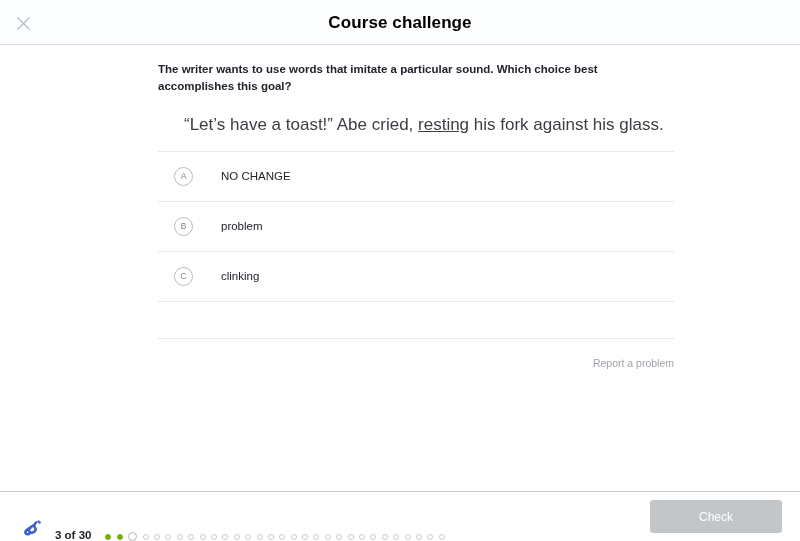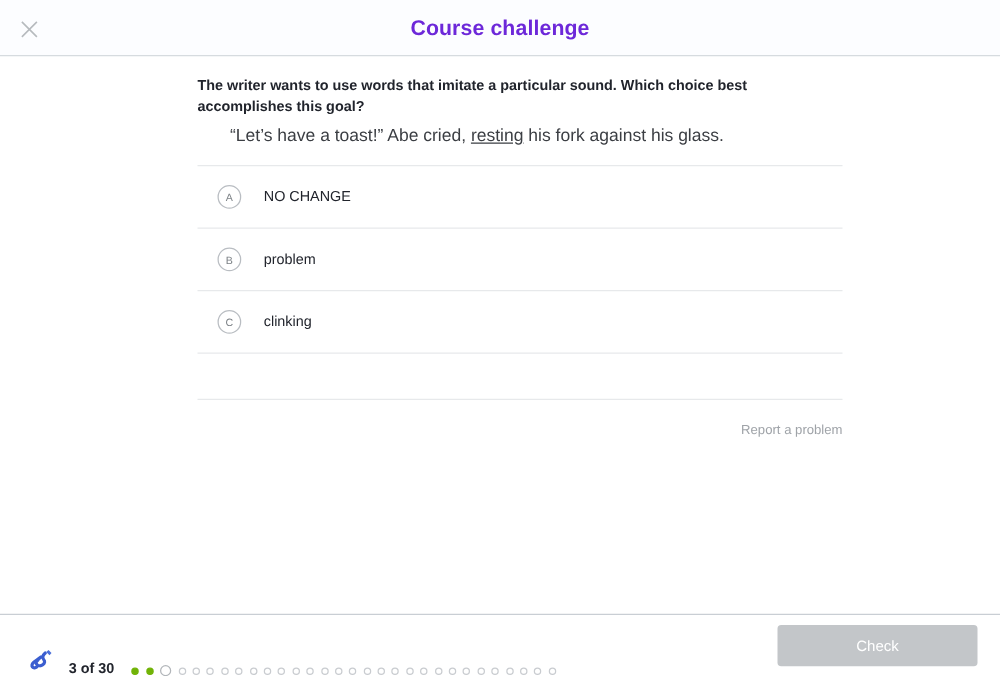--- a/index.html
+++ b/index.html
@@ -41,21 +41,21 @@
   .header-title {
     position: absolute;
     left: 0;
     top: 0;
     width: 800px;
     height: 59px;
     line-height: 45px;
     text-align: center;
     font-size: 17px;
     font-weight: bold;
-    color: #6d28d9;
+    color: #000000;
     letter-spacing: 0.1px;
   }
 
   
   .content {
     position: absolute;
     top: 45px;
     left: 16px;
     width: 800px;
     height: 446px;
@@ -68,22 +68,22 @@
     width: 516px;
   }
   .question-prompt {
     font-size: 11.5px;
     font-weight: bold;
     color: #21242c;
     line-height: 1.45;
     margin: 0;
   }
   .passage {
-    margin: 4px 0 0 26px;
-    font-size: 14px;
+    margin: 18px 0 0 26px;
+    font-size: 17px;
     color: #3b3e43;
     line-height: 1.5;
   }
   .passage u {
     text-decoration: underline;
     text-underline-offset: 1px;
   }
   .choose-label {
     margin: 24px 0 0 0;
     font-size: 11px;
@@ -111,21 +111,21 @@
     border: 1px solid #b9bdc2;
     border-radius: 50%;
     display: flex;
     align-items: center;
     justify-content: center;
     font-size: 8.5px;
     color: #7b8085;
     box-sizing: border-box;
   }
   .option-text {
-    margin-left: 18px;
+    margin-left: 28px;
     font-size: 11.5px;
     color: #21242c;
   }
   .options-bottom-spacer {
     height: 36px;
     border-bottom: 1px solid #e7e9eb;
   }
   .report-row {
     margin-top: 14px;
     text-align: right;
@@ -196,21 +196,21 @@
   }
   .dot.todo {
     background: #ffffff;
     border: 1px solid #c9ccd0;
   }
 
   .check-button {
     position: absolute;
     right: 18px;
     top: 8px;
-    width: 160px;
+    width: 132px;
     height: 33px;
     background: #c3c6c9;
     border: none;
     border-radius: 3px;
     color: #ffffff;
     font-size: 12px;
     font-family: "Liberation Sans", sans-serif;
     cursor: default;
   }
 </style>

